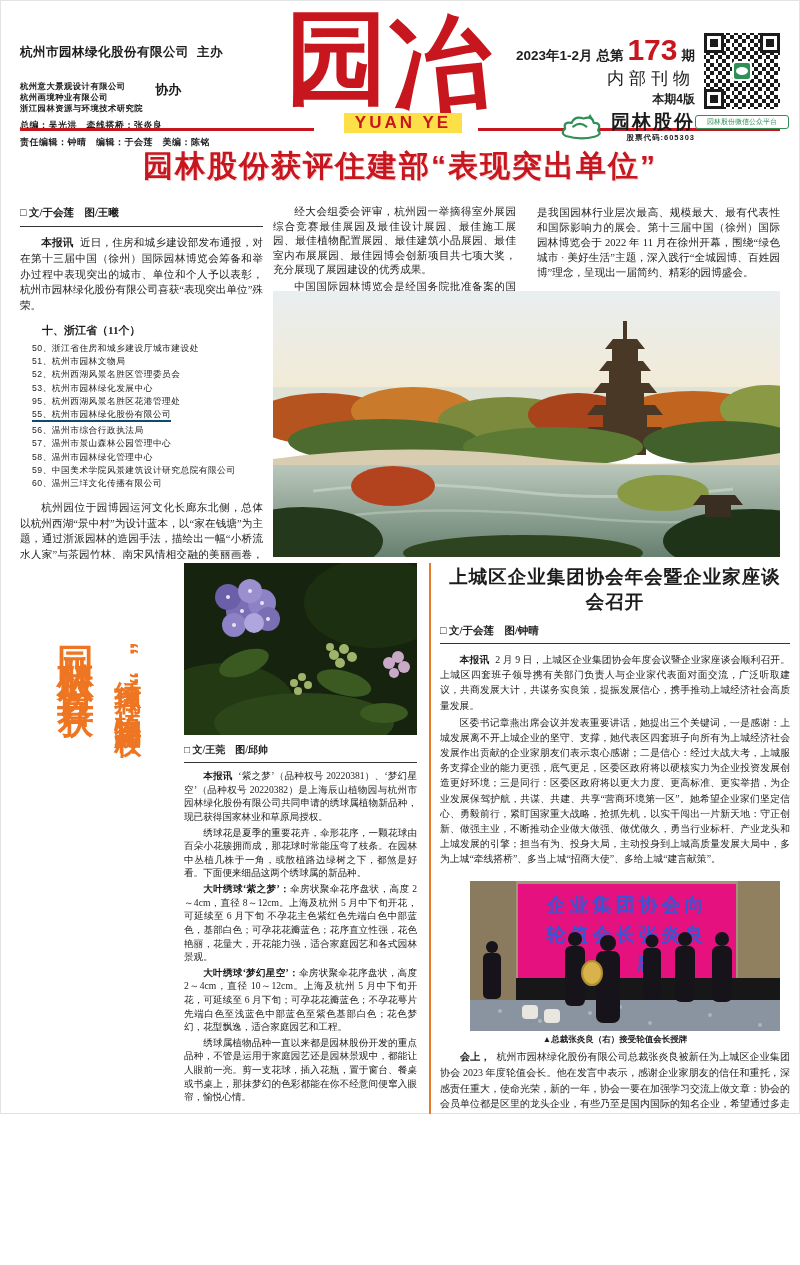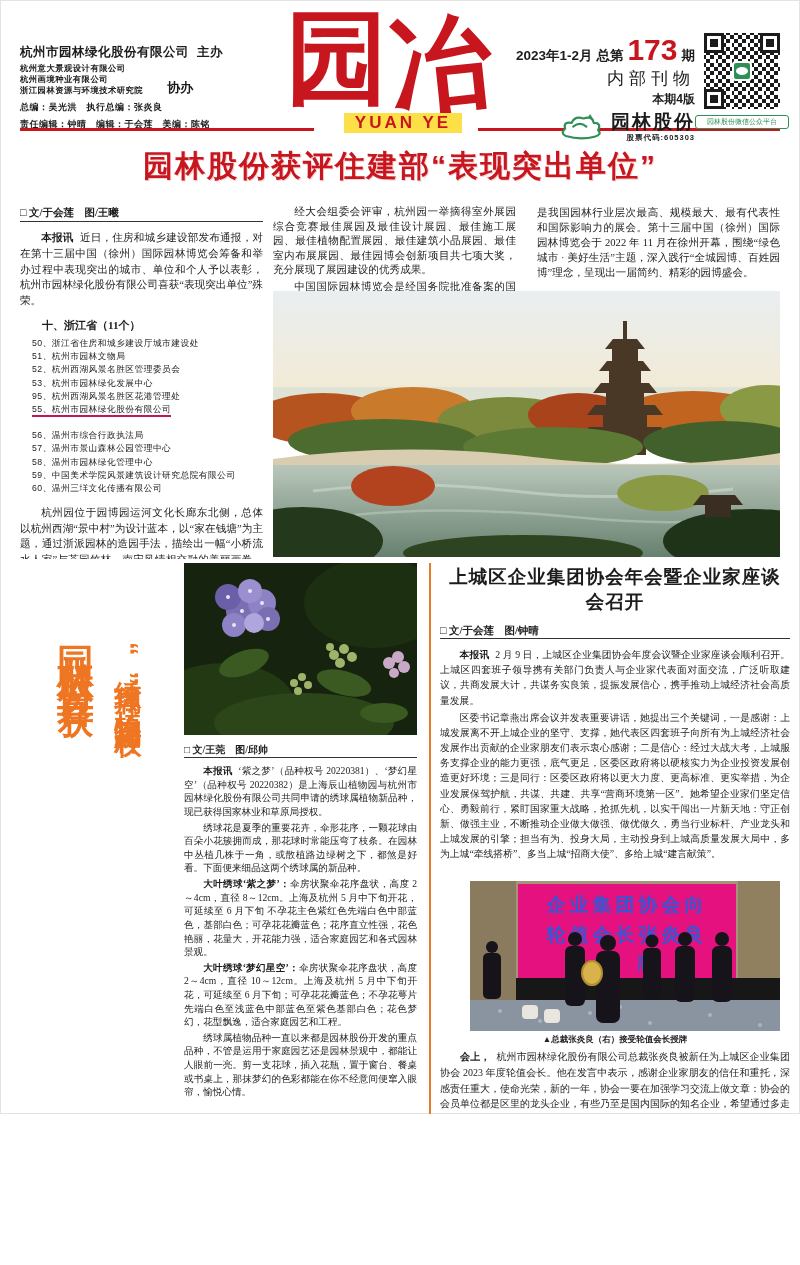--- a/index.html
+++ b/index.html
@@ -11,21 +11,21 @@
   .page{position:relative;width:800px;height:1114px;background:#fff;overflow:hidden;
         font-family:"Liberation Serif","DejaVu Serif",serif;color:var(--ink);
         box-shadow:inset 0 0 0 1px #e3e3e3}
   .abs{position:absolute}
   svg{display:block;width:100%;height:100%}
 
   
   .mh-left{left:20px;top:44px;width:250px;font-family:"Liberation Sans","DejaVu Sans",sans-serif}
   .host-line{font-weight:bold;font-size:12.5px;letter-spacing:.5px}
   .host-label{margin-left:8px}
-  .co-block{display:flex;align-items:flex-end;gap:24px;margin-top:2px}
+  .co-block{display:flex;align-items:flex-start;gap:12px;margin-top:20px}
   .co-lines div{font-size:8.3px;font-weight:bold;line-height:1.35;color:#222;letter-spacing:.5px}
   .co-label{font-weight:bold;font-size:13px}
   .staff{font-weight:bold;font-size:9px;margin-top:4px;letter-spacing:.5px}
   .mh-title{left:286px;top:0;width:212px;display:flex}
   .tchar{font-size:102px;line-height:1.12;font-weight:bold;color:var(--red);
          font-family:"DejaVu Serif","Liberation Serif",serif}
   .t2{transform:rotate(-6deg) translateY(7px)}
   .pinyin{left:344px;top:113px;width:118px;text-align:center;color:var(--red);
           font:bold 17px "Liberation Sans",sans-serif;letter-spacing:3px;background:#fde047}
   .rule{top:128px;height:3px;background:var(--red)}
@@ -44,32 +44,32 @@
   .qr{left:702px;top:31px;width:80px;height:80px}
   .qr-caption{left:695px;top:115px;width:94px;text-align:center;color:var(--green);
               font:7px "Liberation Sans",sans-serif;border:1px solid var(--green);
               border-radius:3px;padding:1px 0;background:#fff}
 
   
   .headline1{left:20px;top:146px;width:760px;text-align:center;color:var(--red);
              font:bold 30px "Liberation Sans",sans-serif;letter-spacing:2px;
              text-shadow:1px 1px 0 rgba(200,22,30,.2)}
   .byline{font-weight:bold;font-size:10.5px;border-bottom:1.5px solid #333;
-          margin-bottom:8px}
+          padding-bottom:5px;margin-bottom:8px}
   .a1col{top:205px;width:243px;font-size:10.6px;line-height:1.5;overflow:hidden}
   .a1c1{left:20px;height:354px}
   .a1c2{left:273px;height:87px;line-height:1.38}
   .a1c3{left:537px;height:90px;line-height:1.42}
   p.body{margin:0 0 2px;text-indent:2em;text-align:justify}
   .lead{margin-right:.6em}
   .list-title{font-weight:bold;font-size:11px;margin:8px 0 3px 2em}
   .winners{list-style:none;margin:0 0 9px 12px;padding:0;
            font-family:"Liberation Sans",sans-serif;font-size:8.7px;
            line-height:13.3px;letter-spacing:.5px;color:#222}
-  .winners li.hl{width:max-content;border-bottom:2px solid #be185d;line-height:12px;margin-bottom:12px}
+  .winners li.hl{width:max-content;border-bottom:2px solid #0c4a6e;line-height:12px;margin-bottom:2px}
   .photo1{left:273px;top:291px;width:507px;height:266px}
 
   
   .vt{writing-mode:vertical-rl;color:var(--orange);font-family:"Liberation Sans",sans-serif;font-weight:bold}
   .vt1{left:50px;top:616px;font-size:37px;letter-spacing:11px;height:320px}
   .vt2{left:110px;top:642px;font-size:27px;letter-spacing:4px;height:330px}
   .photo-hyd-top{left:184px;top:563px;width:233px;height:172px}
   .art2{left:184px;top:743px;width:233px;height:378px;overflow:hidden;
         font-size:9.6px;line-height:1.42}
   .art2 .byline{font-size:10px;margin-bottom:6px}
@@ -106,21 +106,21 @@
       <span>杭州市园林绿化股份有限公司</span><span class="host-label">主办</span>
     </div>
     <div class="co-block">
       <div class="co-lines">
         <div>杭州意大景观设计有限公司</div>
         <div>杭州画境种业有限公司</div>
         <div>浙江园林资源与环境技术研究院</div>
       </div>
       <div class="co-label">协办</div>
     </div>
-    <div class="staff">总编：吴光洪　执行总编：张炎良</div>
+    <div class="staff">总编：吴光洪　牵线搭桥：张炎良</div>
     <div class="staff">责任编辑：钟晴　编辑：于会莲　美编：陈铭</div>
   </div>
 
   <div class="abs mh-title">
     <span class="tchar">园</span>
     <span class="tchar t2">冶</span>
   </div>
   <div class="abs rule rule-l"></div>
   <div class="abs rule rule-r"></div>
   <div class="abs pinyin">YUAN YE</div>

